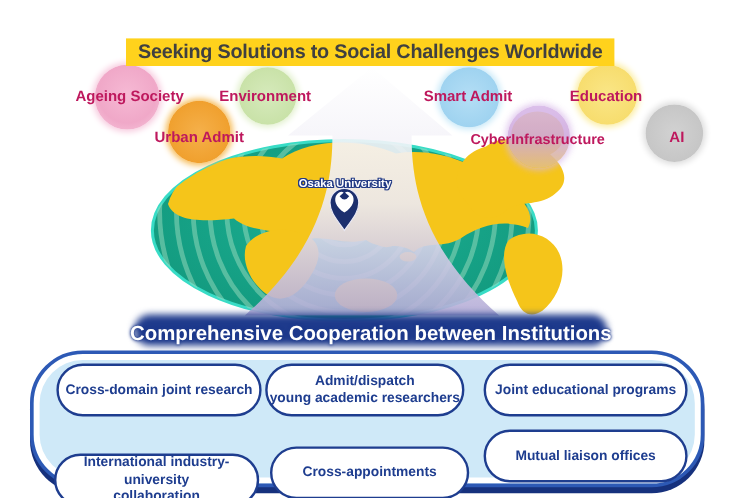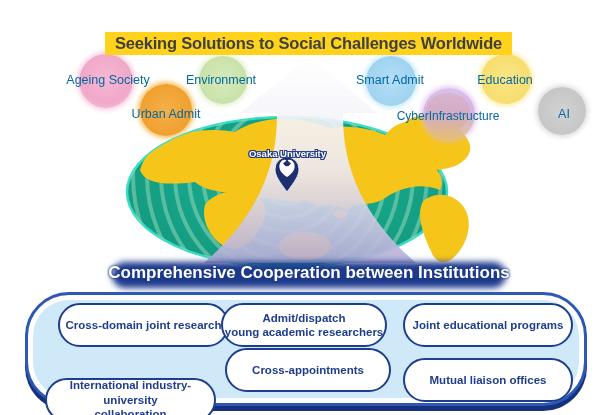--- a/index.html
+++ b/index.html
@@ -22,21 +22,21 @@
   .topic.ageing {left:79px; top:54px; width:54px;height:54px;background:radial-gradient(circle at 50% 45%,#f6b9d4 0%,#f0a8c8 60%,#f7cade 100%);box-shadow:0 0 5px 2px #f7cade;}
   .topic.urban  {left:140px;top:84px; width:52px;height:52px;background:radial-gradient(circle,#f5b04a 0%,#f0a02e 70%,#f6bb55 100%);box-shadow:0 0 5px 2px #f6c емейств55;}
   .topic.urban  {left:140px;top:84px; width:52px;height:52px;background:radial-gradient(circle,#f5b04a 0%,#f0a02e 70%,#f6bb55 100%);box-shadow:0 0 5px 2px #f6bb55;}
   .topic.env    {left:199px;top:56px; width:48px;height:48px;background:radial-gradient(circle,#d6eabc 0%,#c9e2a8 70%,#e2f0cd 100%);box-shadow:0 0 5px 2px #e2f0cd;}
   .topic.smart  {left:366px;top:56px; width:50px;height:50px;background:radial-gradient(circle,#b4def5 0%,#9fd3f0 70%,#c8e9f8 100%);box-shadow:0 0 5px 2px #c8e9f8;}
   .topic.edu    {left:481px;top:54px; width:50px;height:50px;background:radial-gradient(circle,#fae687 0%,#f7dd6e 70%,#fbeda0 100%);box-shadow:0 0 5px 2px #fbeda0;}
   .topic.cyber  {left:423px;top:88px; width:52px;height:52px;background:linear-gradient(180deg,#d7b7e8 0%,#cea8dd 50%,#e3bf7f 100%);opacity:.88;box-shadow:0 0 5px 2px rgba(215,183,232,.8);}
   .topic.ai     {left:538px;top:87px; width:48px;height:48px;background:radial-gradient(circle,#d2d2d2 0%,#c6c6c6 70%,#dcdcdc 100%);box-shadow:0 0 5px 2px #dcdcdc;}
   .topic-label{
     position:absolute;transform:translate(-50%,-50%);
-    font-size:12.5px;font-weight:normal;color:#0369a1;white-space:nowrap;
+    font-size:12.5px;font-weight:bold;color:#be185d;white-space:nowrap;
   }
   .tl-ageing{left:108px;top:80px;}
   .tl-urban {left:166px;top:114px;}
   .tl-env   {left:221px;top:80px;}
   .tl-smart {left:390px;top:80px;}
   .tl-cyber {left:448px;top:116px;font-size:12px;}
   .tl-edu   {left:505px;top:80px;}
   .tl-ai    {left:564px;top:114px;}
   
   .pin-label{
@@ -44,42 +44,42 @@
     font-size:9.5px;font-weight:bold;color:#fff;white-space:nowrap;
     text-shadow:-1px 0 0 #223a85,1px 0 0 #223a85,0 -1px 0 #223a85,0 1px 0 #223a85,
                 1px 1px 0 #223a85,-1px -1px 0 #223a85,1px -1px 0 #223a85,-1px 1px 0 #223a85;
   }
   
   .banner-glow{
     position:absolute;left:112px;top:262px;width:394px;height:26px;border-radius:13px;
     background:#1e3a8c;filter:blur(3px);
   }
   .banner-text{
-    position:absolute;left:105px;top:262px;width:408px;height:22px;
+    position:absolute;left:105px;top:262px;width:408px;height:32px;
     display:flex;align-items:center;justify-content:center;
     font-size:17px;font-weight:bold;color:#fff;white-space:nowrap;
     text-shadow:0 0 3px #1e3a8c,0 0 2px #1e3a8c;
   }
   
   .panel{
     position:absolute;left:25px;top:292px;width:556px;height:108px;
     background:#cfe9f8;border:3px solid #2d59b5;border-radius:44px;
     box-shadow:inset 0 0 0 5px #ffffff,0 5px 0 0 #16317d;
   }
   .pill{
     position:absolute;background:#fff;border:2.5px solid #1e3d8f;border-radius:23px;
     display:flex;align-items:center;justify-content:center;text-align:center;
     font-size:11.5px;font-weight:bold;color:#1e3d8f;line-height:1.25;white-space:pre-line;
     box-sizing:border-box;
   }
-  .p1{left:58px; top:303px;width:171px;height:44px;}
+  .p1{left:47px; top:303px;width:171px;height:44px;}
   .p2{left:221px;top:303px;width:166px;height:44px;}
   .p3{left:403px;top:303px;width:170px;height:44px;}
   .p4{left:45px; top:358px;width:171px;height:44px;margin-top:20px;}
-  .p5{left:225px;top:348px;width:166px;height:44px;}
+  .p5{left:225px;top:372px;width:166px;height:44px;}
   .p6{left:403px;top:358px;width:170px;height:44px;}
 </style>
 </head>
 <body>
 
 <div class="stage">
 
   <svg class="map-svg" viewBox="0 0 615 415" xmlns="http://www.w3.org/2000/svg">
     <defs>
       <clipPath id="seaClip">

